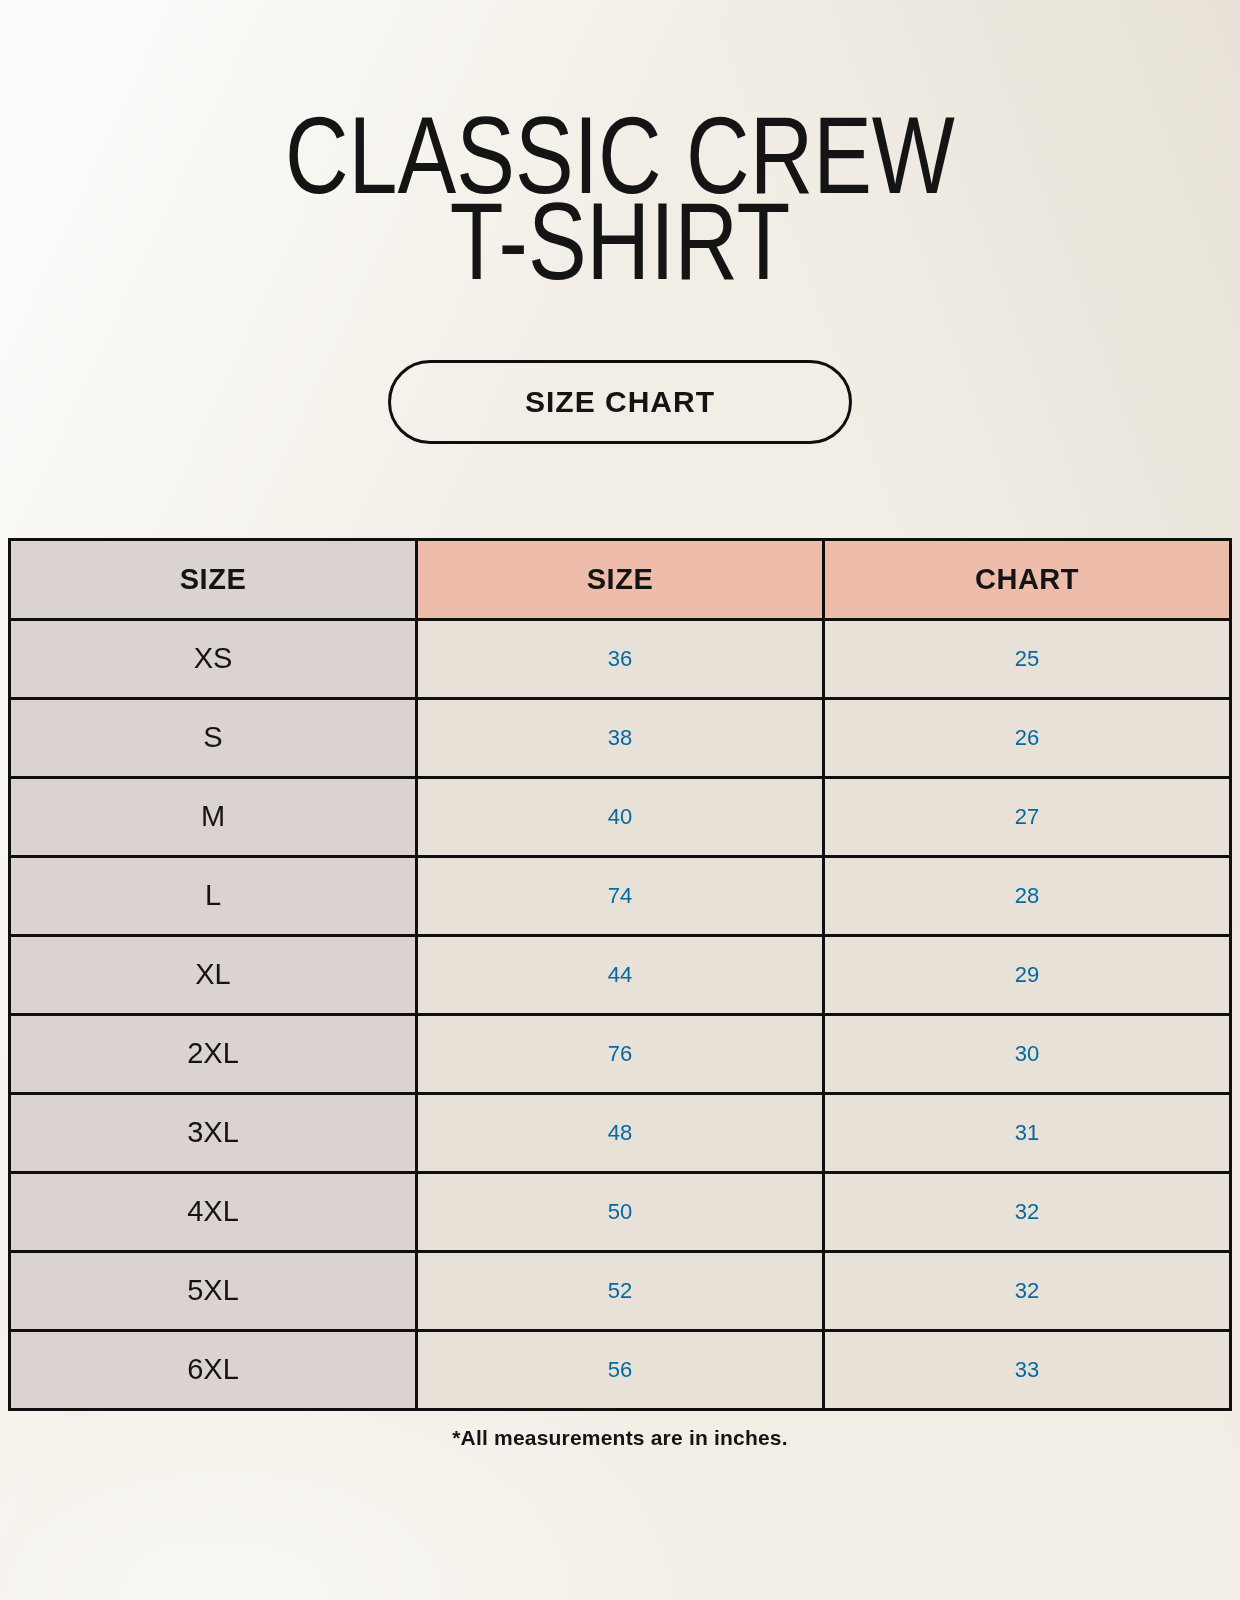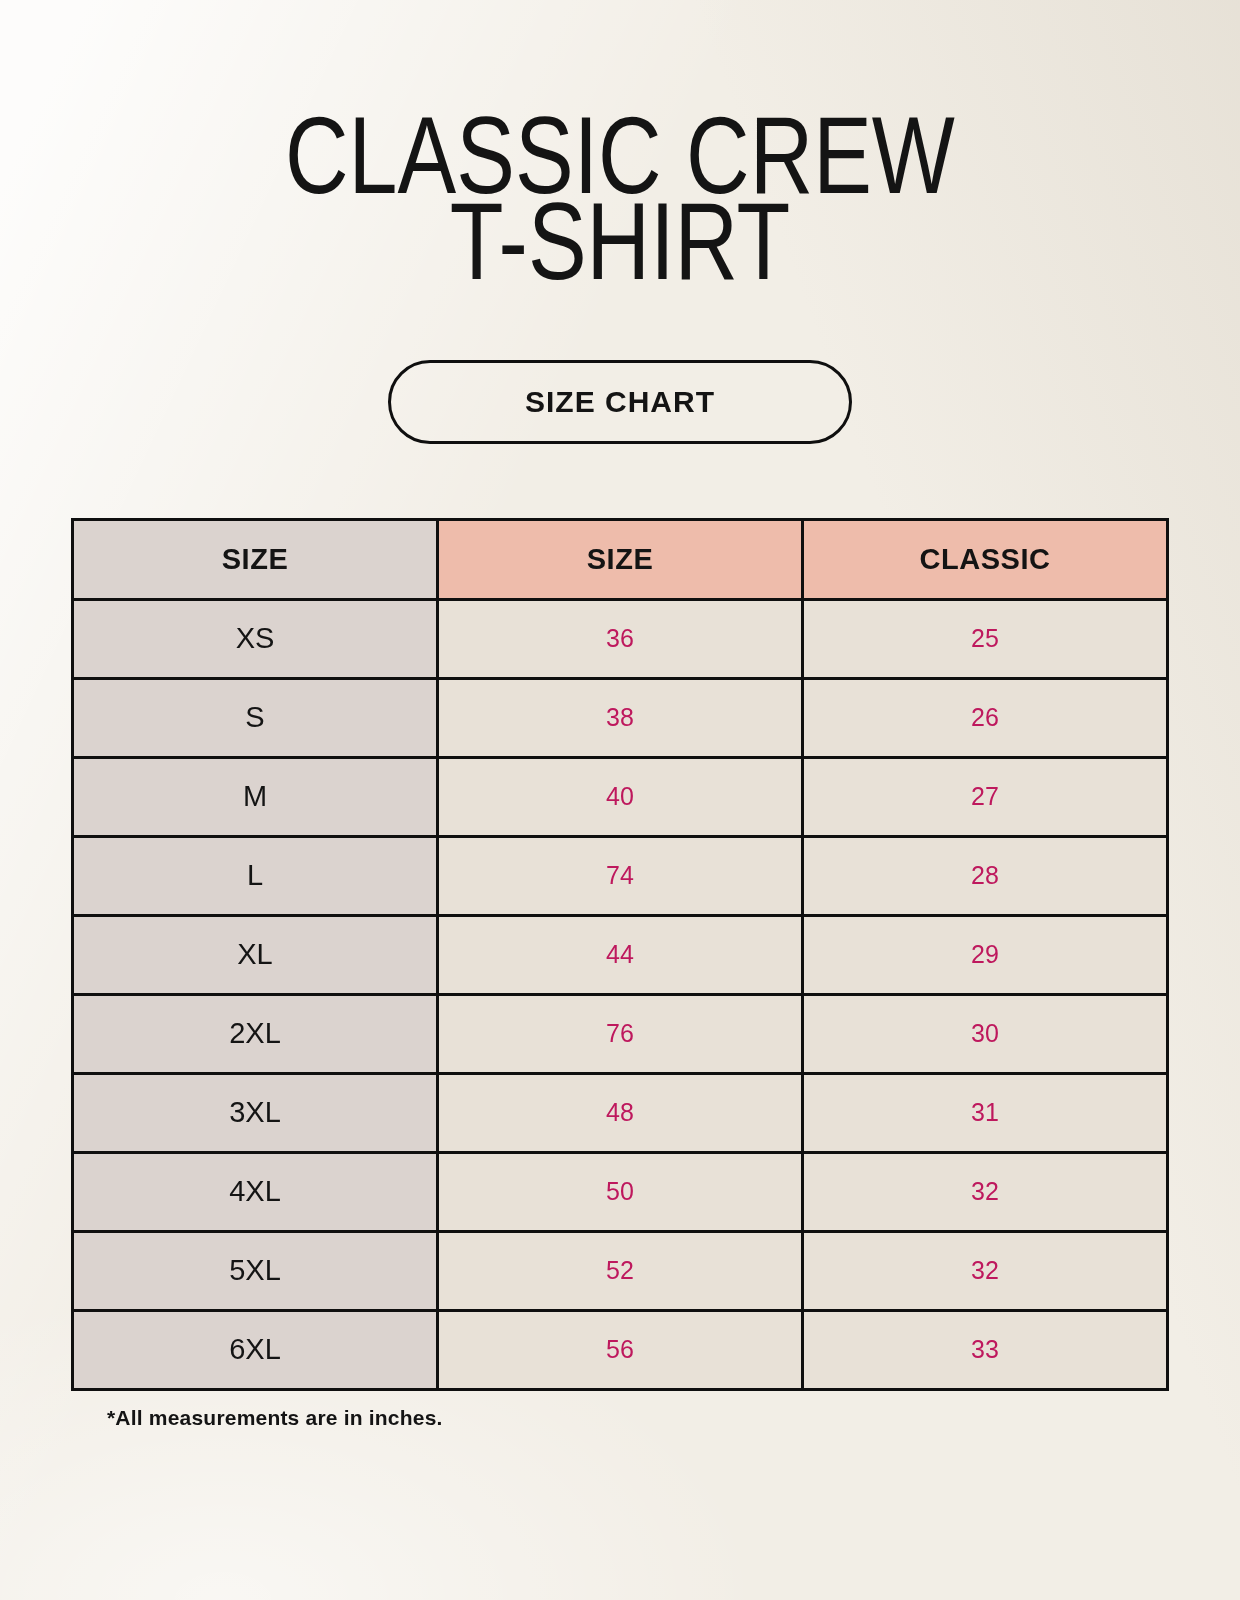--- a/index.html
+++ b/index.html
@@ -48,22 +48,22 @@
     display: flex;
     align-items: center;
     justify-content: center;
     font-size: 30px;
     font-weight: 600;
     letter-spacing: 1px;
     color: var(--text, #141414);
   }
 
   .size-table {
-    width: 1098px;
-    margin: 74px auto 0;
+    width: 1224px;
+    margin: 94px auto 0;
     border-collapse: collapse;
     table-layout: fixed;
   }
 
   .size-table th,
   .size-table td {
     border: 3px solid var(--border, #0f0f0f);
     text-align: center;
     vertical-align: middle;
   }
@@ -75,37 +75,37 @@
     letter-spacing: 0.5px;
     background: var(--accent-header-background, #eebcab);
   }
 
   .size-table th.col-size {
     background: var(--size-column-background, #dbd3cf);
   }
 
   .size-table td {
     height: 79px;
-    font-size: 25px;
+    font-size: 22px;
     font-weight: 400;
     background: var(--value-cell-background, #e8e1d7);
-    color: #be185d;
+    color: #0369a1;
   }
 
   .size-table td.col-size {
     font-size: 29px;
     font-weight: 400;
     background: var(--size-column-background, #dbd3cf);
     color: var(--text, #141414);
   }
 
   .footnote {
     width: 1026px;
     margin: 15px auto 8px;
-    text-align: left;
+    text-align: center;
     font-size: 21px;
     font-weight: 700;
     letter-spacing: 0.2px;
     color: var(--text, #141414);
   }
 </style>
 </head>
 <body>
 
 <div class="page">
@@ -115,21 +115,21 @@
     <span class="title-line">T-SHIRT</span>
   </h1>
 
   <div class="badge">SIZE CHART</div>
 
   <table class="size-table">
     <thead>
       <tr>
         <th class="col-size">SIZE</th>
         <th class="col-accent">SIZE</th>
-        <th class="col-accent">CLASSIC</th>
+        <th class="col-accent">CHART</th>
       </tr>
     </thead>
     <tbody>
         <tr>
           <td class="col-size">XS</td>
           <td>36</td>
           <td>25</td>
         </tr>
         <tr>
           <td class="col-size">S</td>

